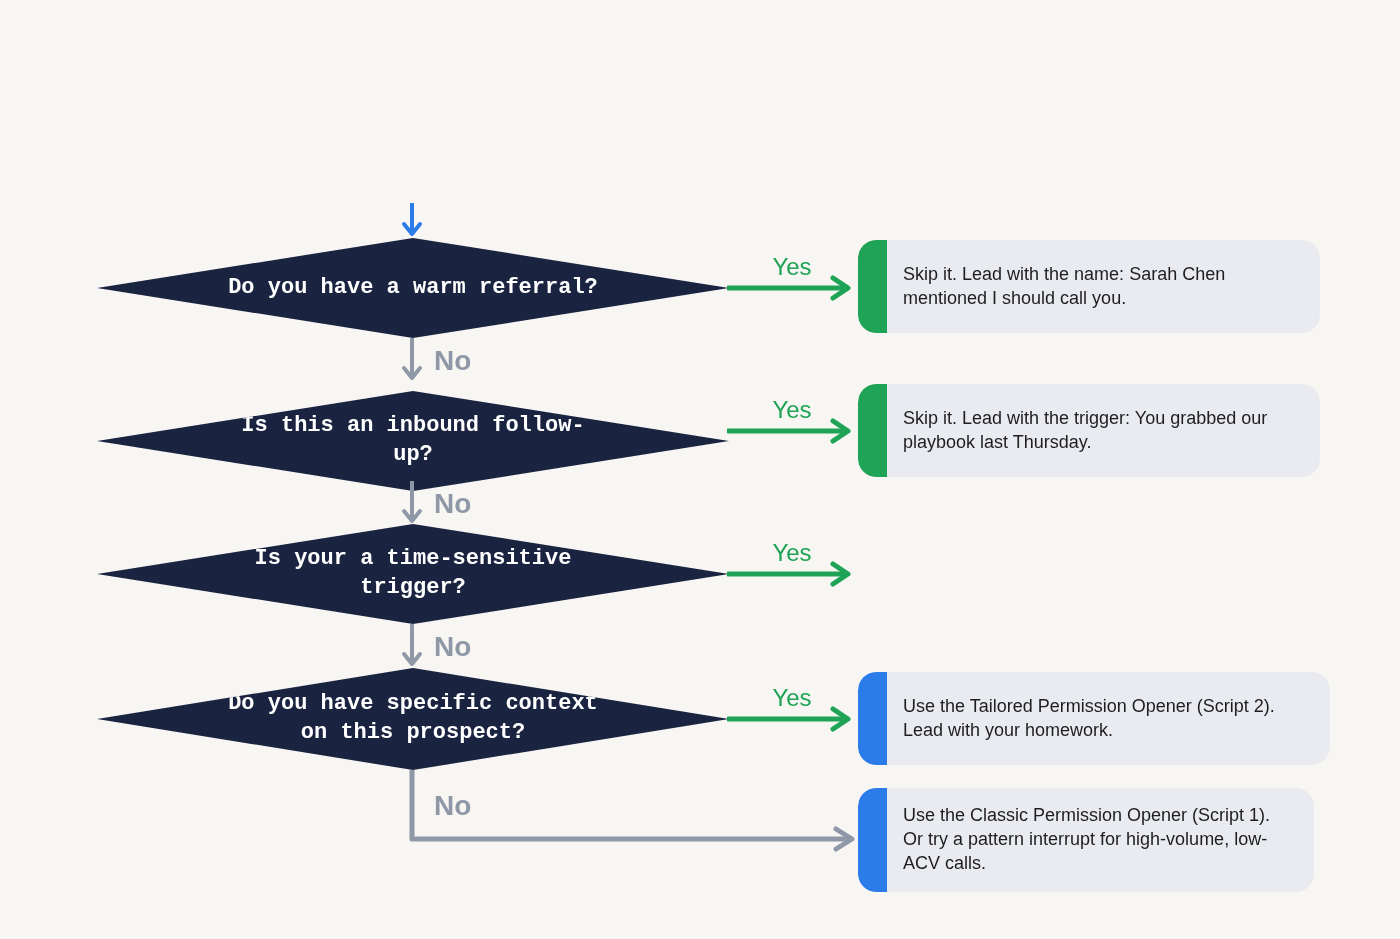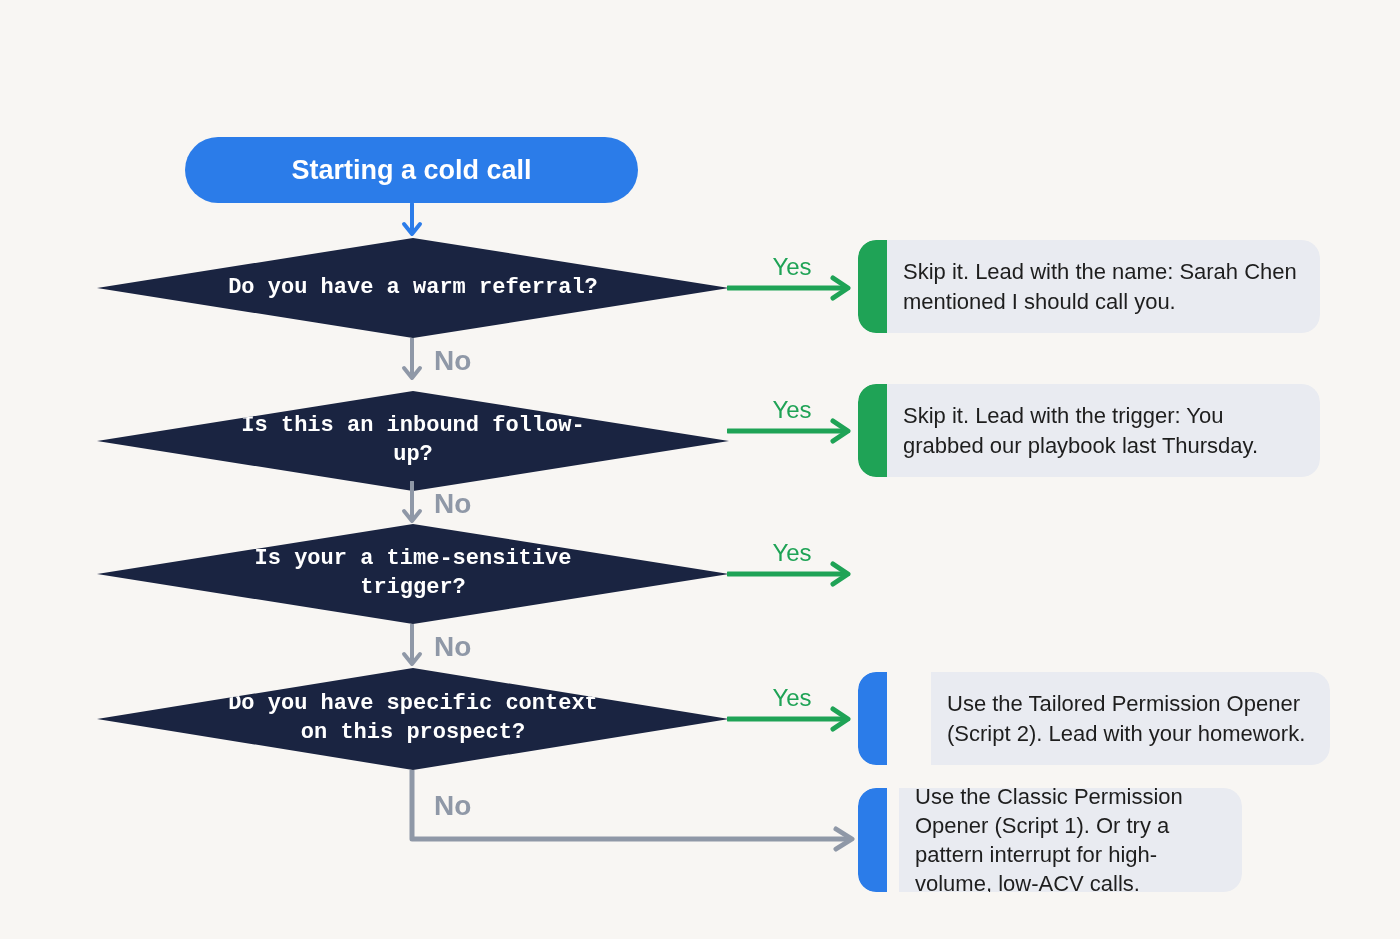--- a/index.html
+++ b/index.html
@@ -70,35 +70,32 @@
   .nl1{top:345px;} .nl2{top:488px;} .nl3{top:631px;} .nl4{top:790px;}
   .result{
     position:absolute;left:858px;width:462px;height:93px;
     display:flex;border-radius:18px;overflow:hidden;
   }
   .result .accent{width:29px;flex:none;border-radius:18px 0 0 18px;}
   .result .content{
     flex:1;background:var(--boxbg);
     display:flex;align-items:center;
     padding:10px 23px 10px 16px;
-    color:var(--boxtext);font-size:22px;line-height:1.32;
+    color:var(--boxtext);font-size:18px;line-height:1.32;
     border-radius:0 18px 18px 0;
   }
-  .b1{top:240px;} .b2{top:384px;} .b3{top:527px;} .b4{top:672px;width:472px;gap:44px;}
-  .b5{top:788px;width:384px;height:104px;gap:12px;}
+  .b1{top:240px;} .b2{top:384px;} .b3{top:527px;} .b4{top:672px;width:472px;}
+  .b5{top:788px;width:456px;height:104px;}
 </style>
 </head>
 <body>
 
 <div class="canvas">
 
 
-  <div class="start-pill">
-    <span>Starting a cold call</span>
-  </div>
 
   <div class="arrow blue start-arrow">
     <svg width="24" height="36" viewBox="0 0 24 36" fill="none" stroke="currentColor" stroke-width="4" stroke-linecap="round" stroke-linejoin="round">
       <path d="M12 1 V 27"></path>
         <path d="M4 21 L12 31 L20 21"></path>
     </svg>
   </div>
 
   <div class="diamond d1">
     <span>Do you have a warm referral?</span>

